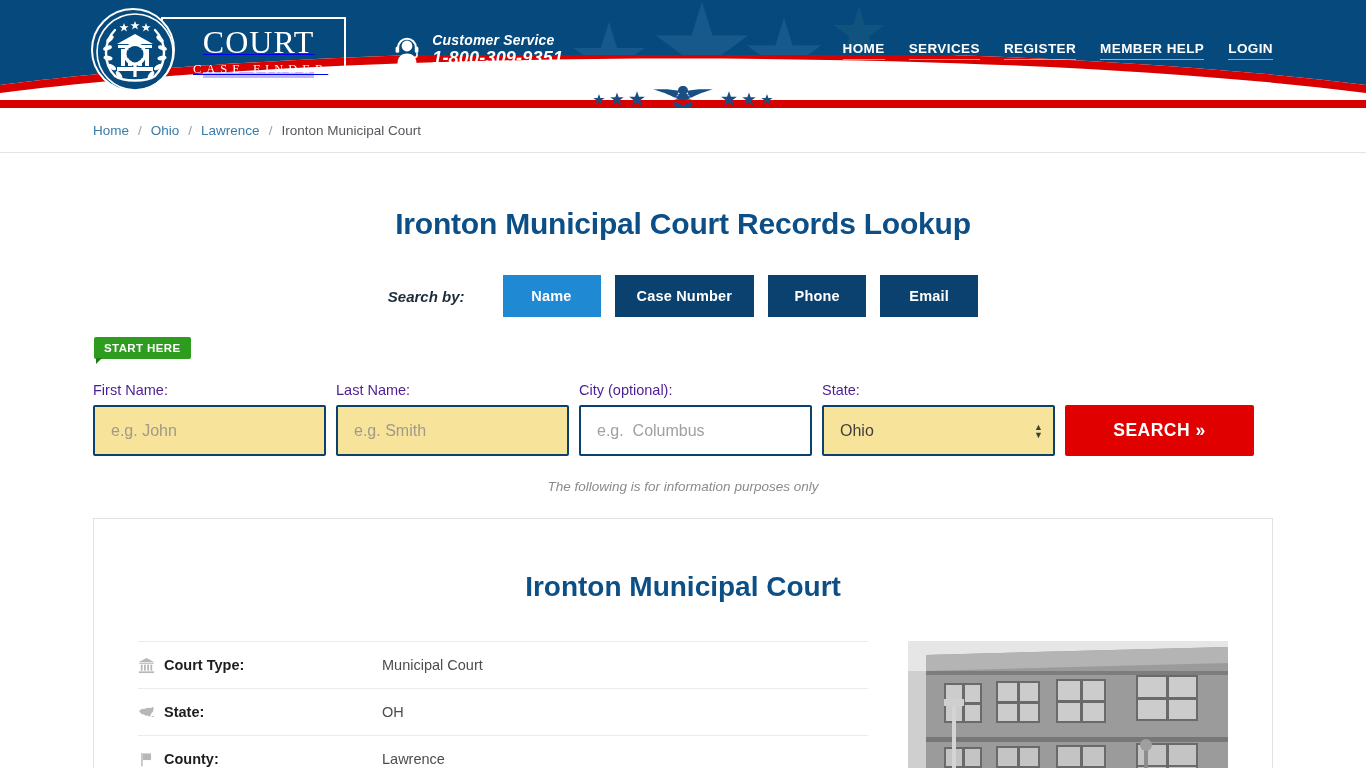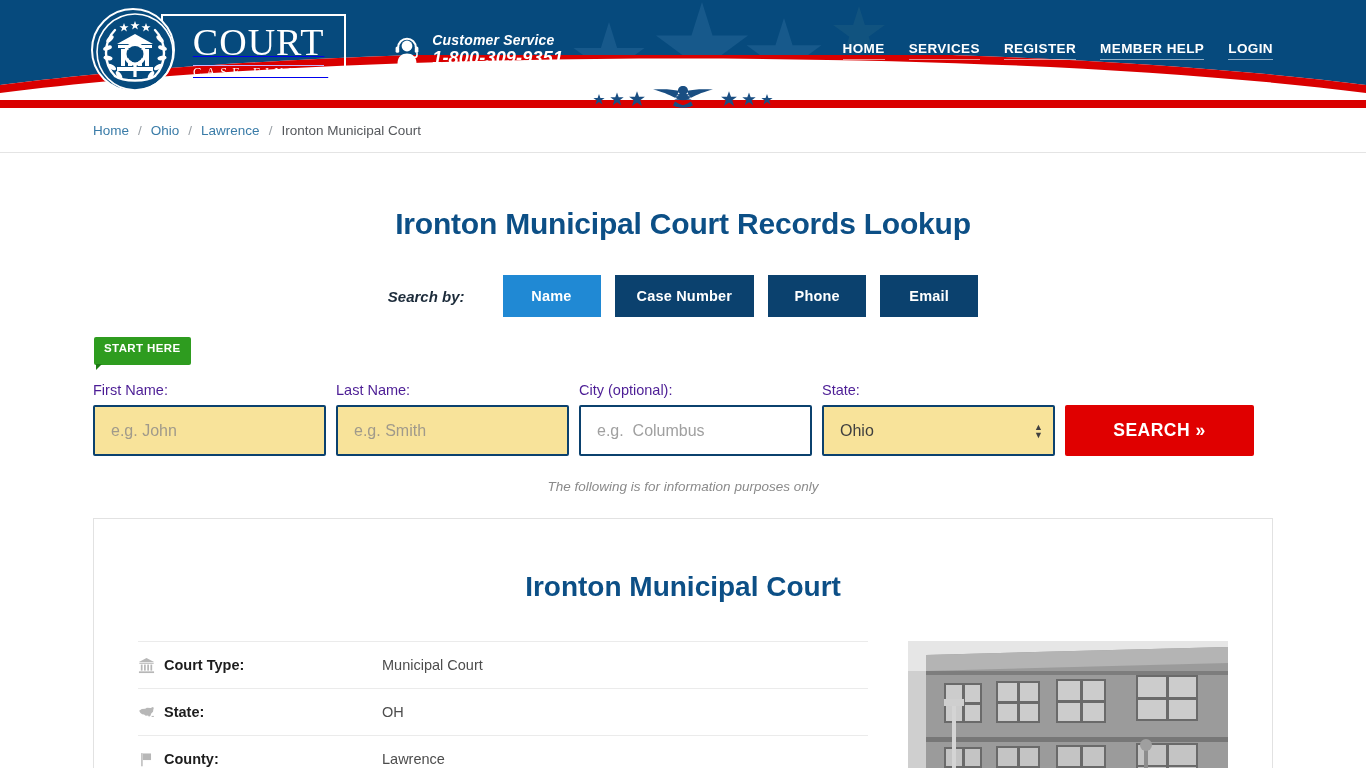--- a/index.html
+++ b/index.html
@@ -52,25 +52,25 @@
   .logo-text {
     border: 2px solid #ffffff;
     margin-left: -14px;
     padding: 7px 16px 6px 26px;
     text-align: center;
     line-height: 1;
   }
   .logo-court {
     font-family: "Liberation Serif", serif;
     color: #ffffff;
-    font-size: 38px;
+    font-size: 32px;
     letter-spacing: 1px;
     font-weight: 400;
-    border-bottom: 1px solid #c4b5fd;
-    padding-bottom: 2px;
+    border-bottom: 6px solid #c4b5fd;
+    padding-bottom: 12px;
   }
   .logo-sub {
     color: #ffffff;
     font-family: "Liberation Serif", serif;
     font-size: 12.5px;
     letter-spacing: 5px;
     padding-top: 5px;
     padding-left: 4px;
   }
 
@@ -180,21 +180,21 @@
   
   .form-zone { margin-top: 20px; position: relative; }
   .start-badge {
     position: absolute;
     left: 1px; top: 0;
     background: #2e9c1f;
     color: #ffffff;
     font-size: 11.5px;
     font-weight: bold;
     letter-spacing: .4px;
-    padding: 5px 10px 11px 10px;
+    padding: 5px 10px 5px 10px;
     border-radius: 2px;
   }
   .start-badge::after {
     content: "";
     position: absolute;
     left: 2px; bottom: -5px;
     border-left: 6px solid #1c7a12;
     border-bottom: 6px solid transparent;
   }
 

